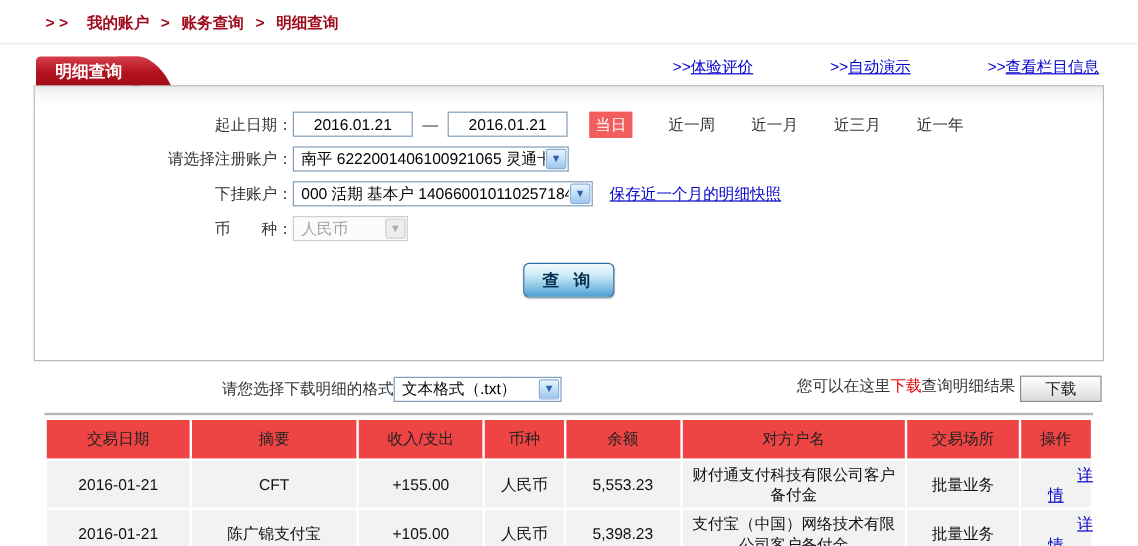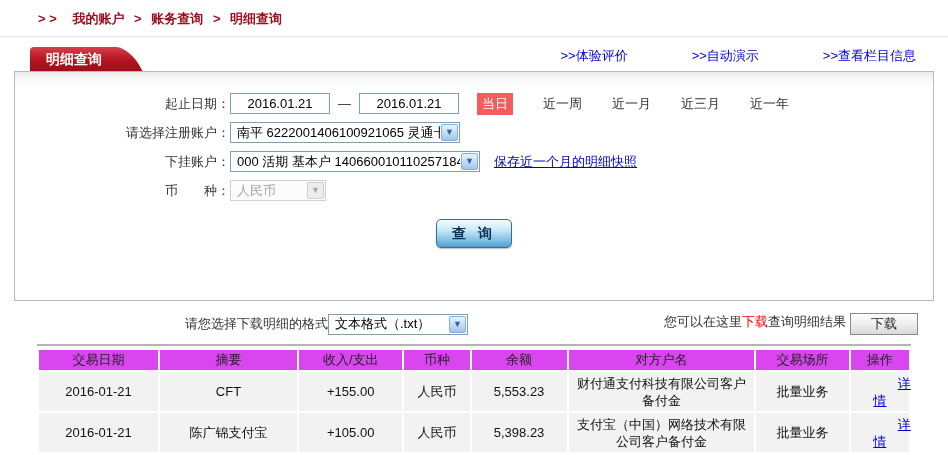--- a/index.html
+++ b/index.html
@@ -21,24 +21,24 @@
   
   .tabrow { display:flex; align-items:flex-end; margin: 8px 30px 0 30px; height:26px; }
   .tab { position:relative; height:24px; line-height:24px; padding:0 14px 0 16px;
     background: linear-gradient(180deg,#d5404c 0%, #b5121f 55%, #a00d19 100%);
     color:#fff; font-weight:bold; font-size:14px; border-top-left-radius:4px; z-index:1; }
   .tab::after { content:""; position:absolute; top:0; right:-20px; width:32px; height:24px;
     background: linear-gradient(180deg,#d5404c 0%, #b5121f 55%, #a00d19 100%);
     transform: skewX(28deg); border-top-right-radius: 14px 20px; z-index:-1; }
   .toplinks { margin-left:auto; display:flex; gap:64px; padding-bottom:6px; padding-right:2px; }
   .toplinks a { color:#0000cc; text-decoration:none; font-size:13px; white-space:nowrap; cursor:pointer; }
-  .toplinks a .u { }
-
-  
-  .panel { margin: 0 14px; border:1px solid #b9b9b9; height:230px;
+  .toplinks a .u { text-decoration:underline; }
+
+  
+  .panel { margin: 0 28px; border:1px solid #b9b9b9; height:230px;
     background: linear-gradient(180deg,#ebebeb 0%, #f7f7f7 6px, #ffffff 16px); padding-top:17px; }
   .frow { display:flex; align-items:center; height:29px; }
   .flabel { width:215px; text-align:right; color:#333; flex:none; }
 
   .txtinput { width:100px; height:21px; border:1px solid #7f9db9; background:#fff;
     text-align:center; font-size:13px; color:#000; line-height:19px; }
   .dash { margin:0 8px; color:#333; }
 
   .quick { display:flex; align-items:center; margin-left:18px; gap:30px; }
   .qitem { color:#333; cursor:pointer; }
@@ -75,21 +75,21 @@
   .dlformat { display:flex; align-items:center; margin-left:155px; }
   .dlhint { display:flex; align-items:flex-start; margin-left:auto; }
   .redword { color:#e60000; }
   .dlbtn { width:68px; height:22px; margin-left:4px; border:1px solid #8a8a8a;
     background: linear-gradient(180deg,#ffffff 0%, #eeeeee 50%, #d9d9d9 100%);
     font-size:13px; color:#222; cursor:pointer; }
 
   
   .tblwrap { margin: 8px 37px 0 37px; border-top:2px solid #b5b5b5; padding-top:2px; }
   table.grid { width:100%; border-collapse:separate; border-spacing:2px; table-layout:fixed; background:#fff; }
-  table.grid th { background:#d946ef; font-weight:normal; color:#222; height:20px;
+  table.grid th { background:#ef4444; font-weight:normal; color:#222; height:32px;
     font-size:13px; text-align:center; padding:1px 2px; }
   table.grid td { background:#f2f2f2; color:#111; height:39px; text-align:center;
     font-size:13px; padding:2px 4px; line-height:17px; word-break:break-all; }
   td.amount { color:#e60000; }
   td.action a { color:#0000cc; text-decoration:underline; cursor:pointer;margin-left:43px; }
 </style>
 </head>
 <body>
 
 <div class="page">

